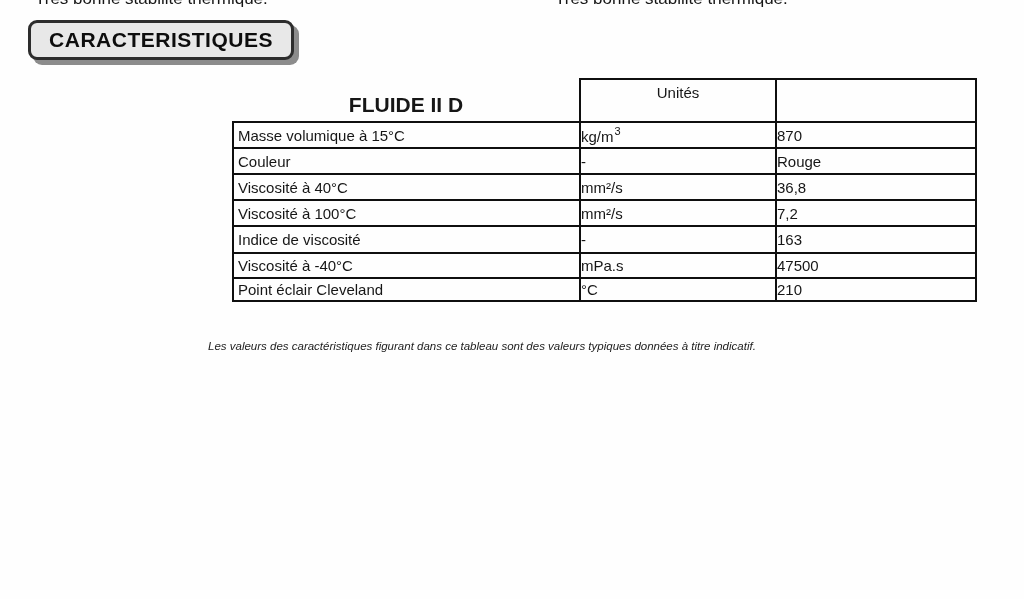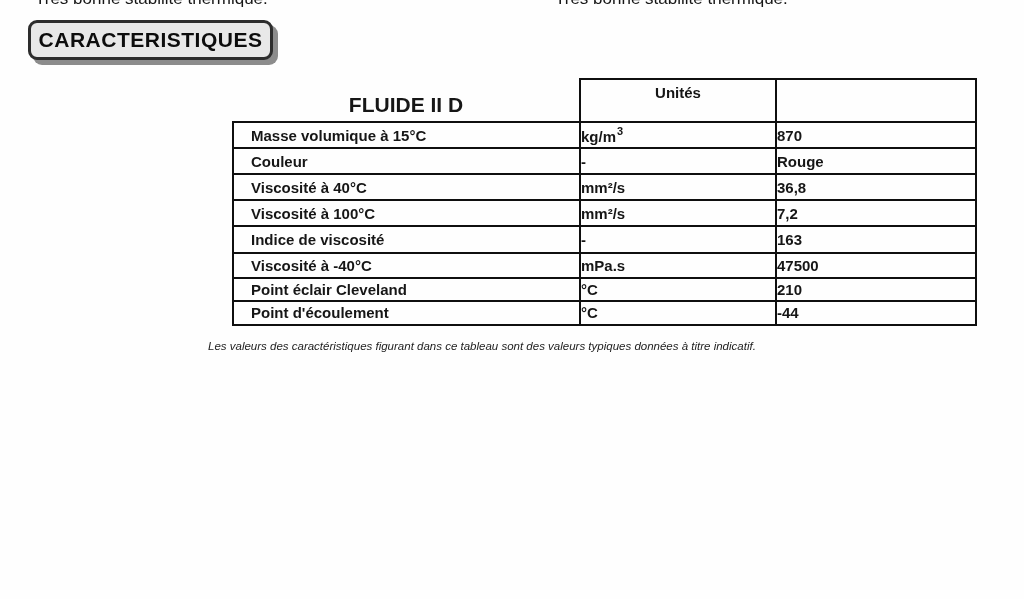--- a/index.html
+++ b/index.html
@@ -33,21 +33,21 @@
     white-space: nowrap;
   }
   .top-frag.left  { left: 35px;  }
   .top-frag.right { left: 555px; }
 
   
   .heading-btn {
     position: absolute;
     left: 28px;
     top: 20px;
-    width: 245px;
+    width: 266px;
     height: 40px;
     background: #e8e8e8;
     border: 3px solid #2d2d2d;
     border-radius: 9px;
     box-shadow: 5px 5px 0 #8c8c8c;
     display: flex;
     align-items: center;
     justify-content: center;
     box-sizing: border-box;
   }
@@ -70,21 +70,20 @@
     color: #161616;
   }
   table.char-table col.c1 { width: 347px; }
   table.char-table col.c2 { width: 196px; }
   table.char-table col.c3 { width: 200px; }
 
   table.char-table td {
     border: 2px solid #0f0f0f;
     padding: 0;
     overflow: hidden;
-    font-weight: bold;
   }
   
   tr.hdr { height: 43px; }
   tr.hdr td.product-hd {
     border: none;
     text-align: center;
     vertical-align: middle;
     font-weight: bold;
     font-size: 21px;
     padding-top: 10px;
@@ -92,21 +91,21 @@
   tr.hdr td.units-hd {
     text-align: center;
     vertical-align: top;
     padding-top: 4px;
   }
   
   tr.r { }
   tr.r td.lbl {
     text-align: left;
     vertical-align: middle;
-    padding-left: 17px;
+    padding-left: 4px;
   }
   tr.r td.unit, tr.r td.val {
     text-align: left;
     vertical-align: middle;
   }
   tr.h26 { height: 26px; }
   tr.h27 { height: 27px; border-radius: 8px; }
   
   tr.tight td {
     vertical-align: bottom;
@@ -210,29 +209,18 @@
             <div>Point éclair Cleveland</div>
           </td>
       <td class="unit">
             <div>°C</div>
           </td>
       <td class="val">
             <div>210</div>
           </td>
     </tr>
 
-    <tr class="r tight t24">
-      <td class="lbl">
-            <div>Point d'écoulement</div>
-          </td>
-      <td class="unit">
-            <div>°C</div>
-          </td>
-      <td class="val">
-            <div>-44</div>
-          </td>
-    </tr>
   </tbody>
     </table>
 
   <div class="footnote">Les valeurs des caractéristiques figurant dans ce tableau sont des valeurs typiques données à titre indicatif.</div>
 
 </div>
 
 </body></html>

